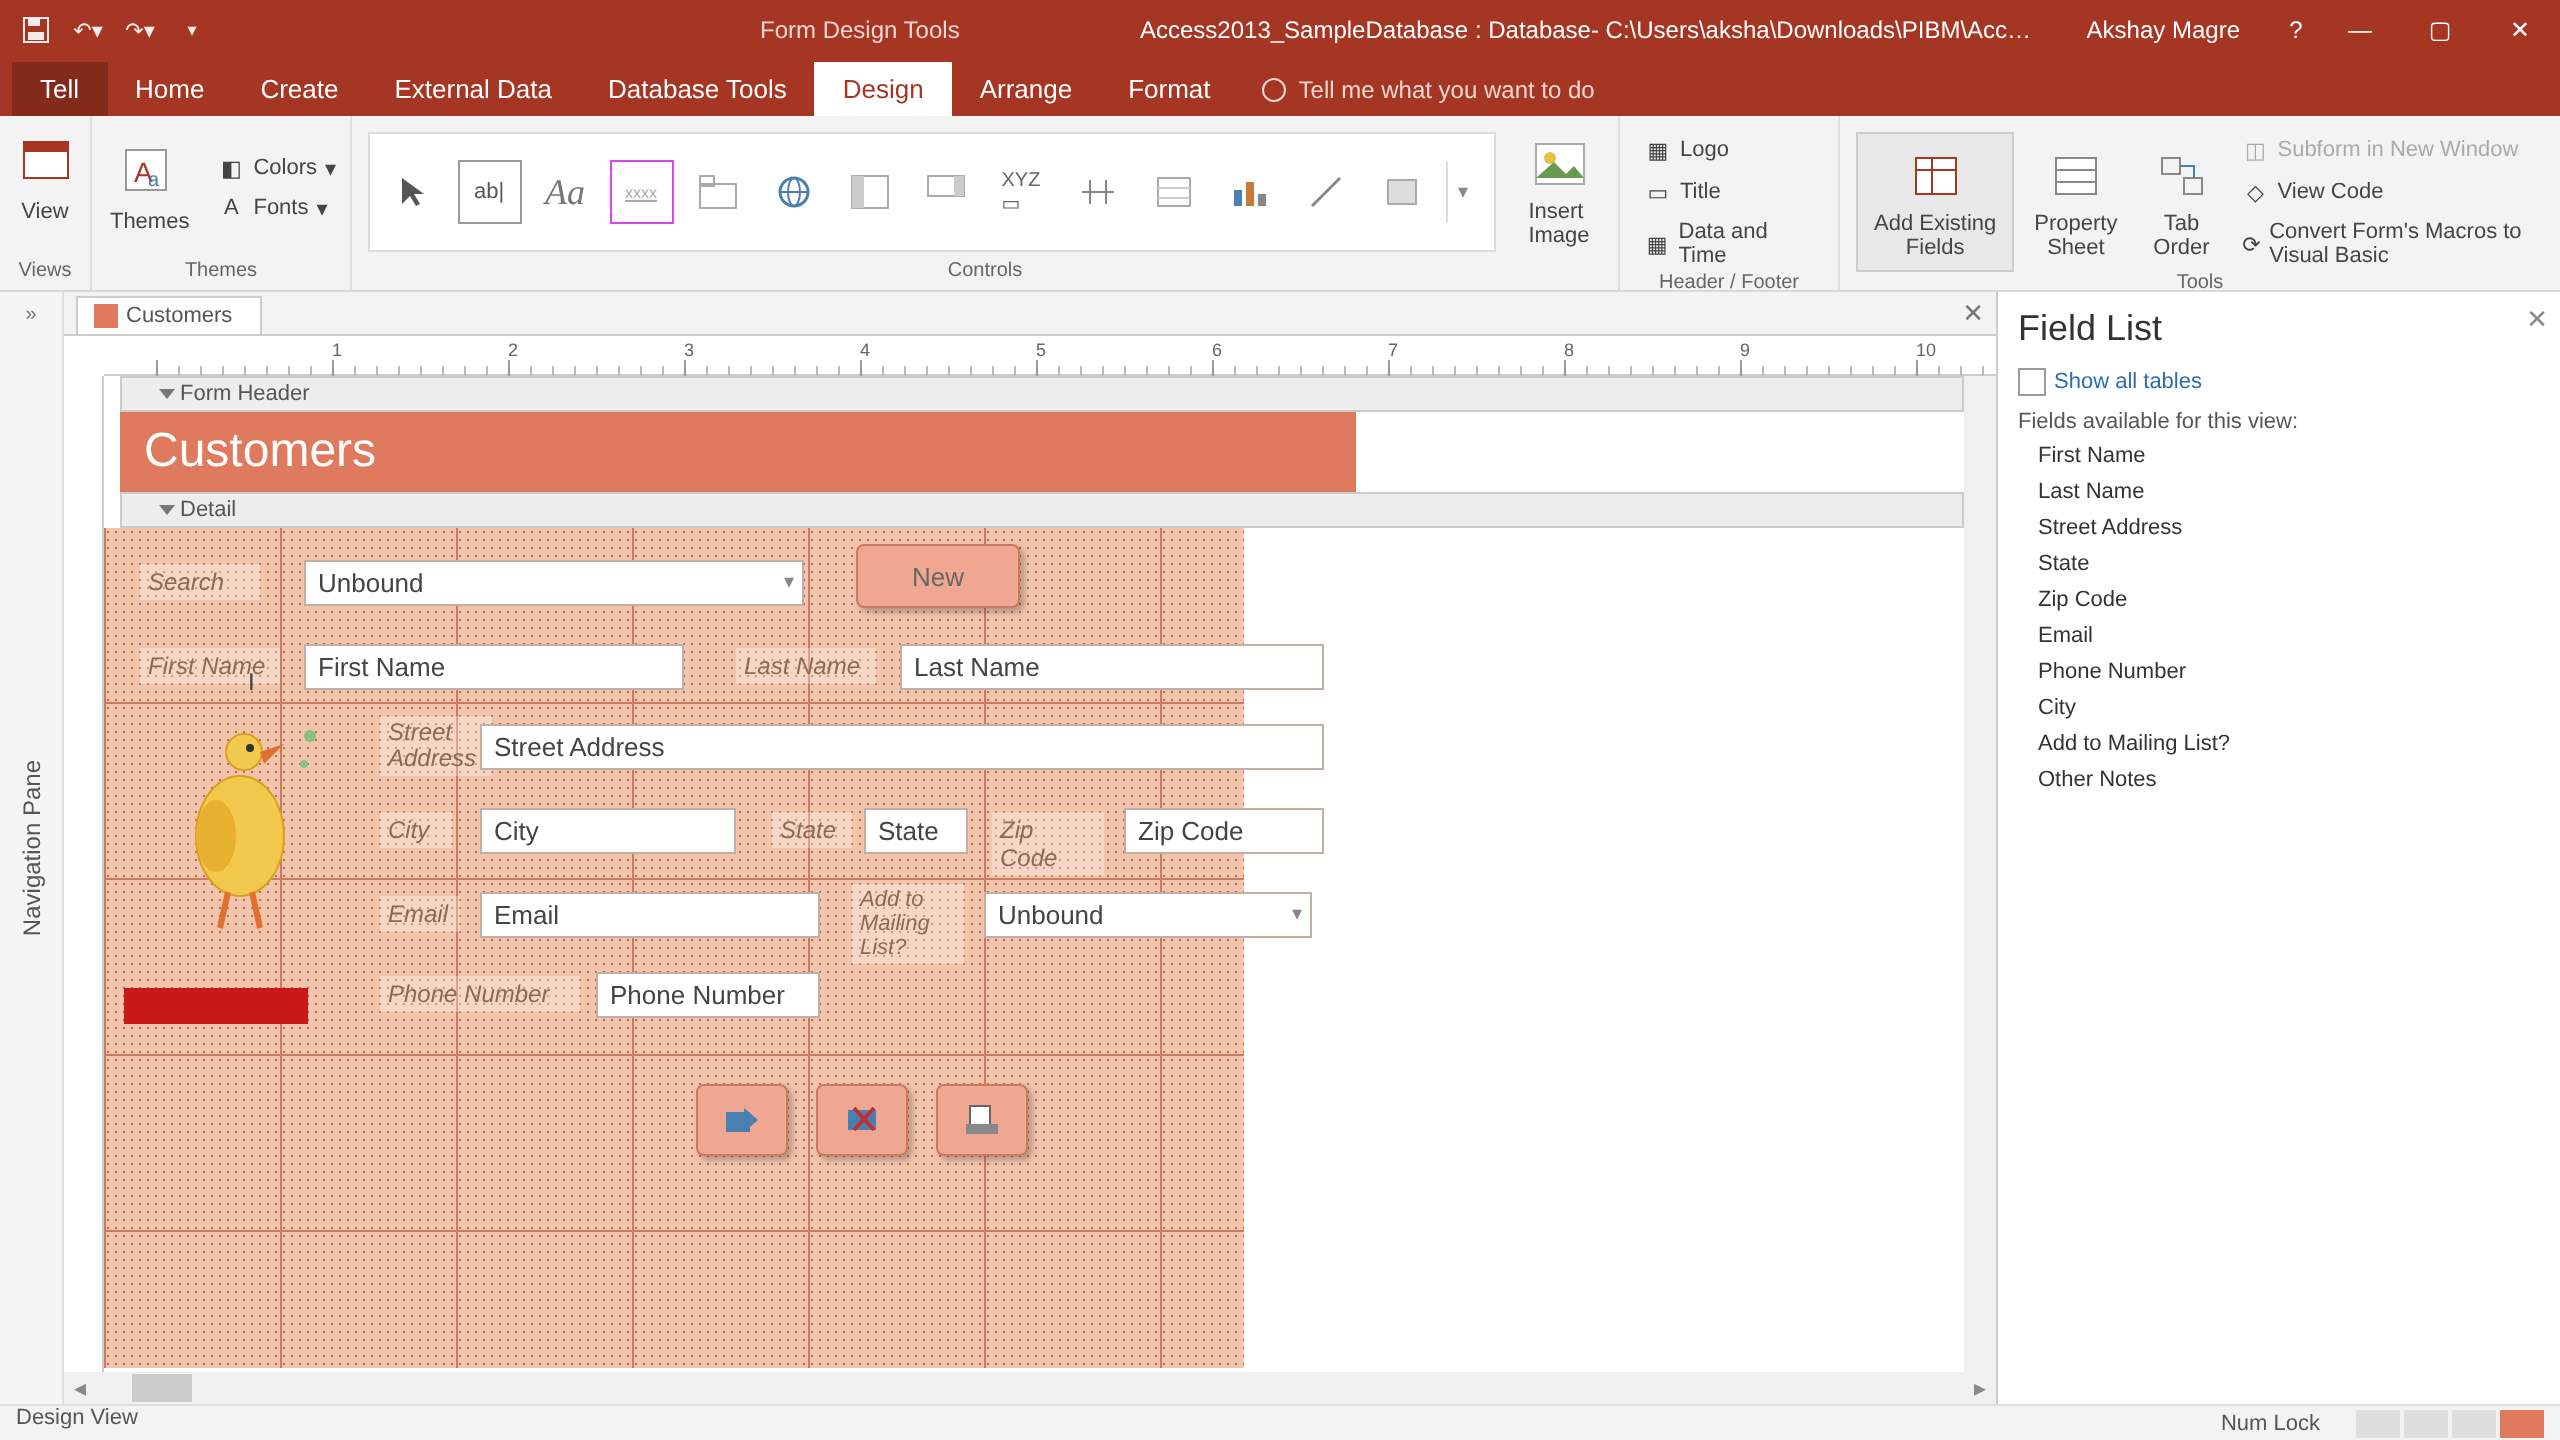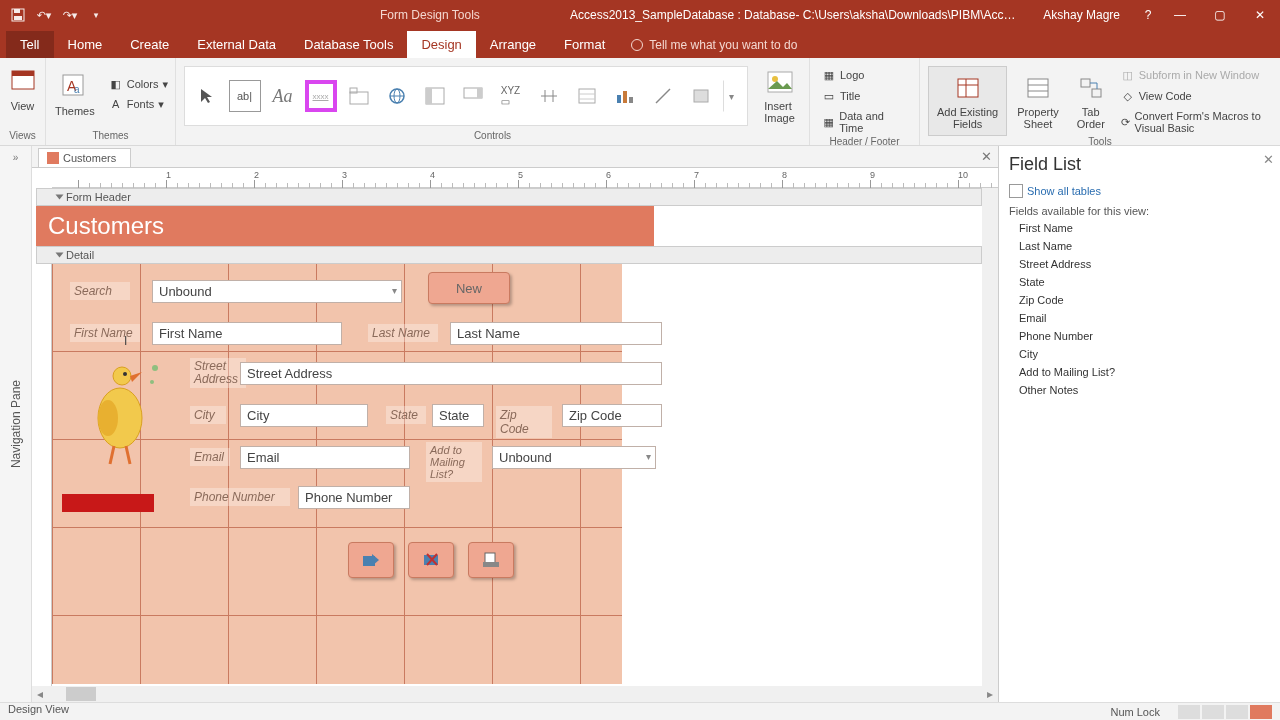--- a/index.html
+++ b/index.html
@@ -169,21 +169,21 @@
   <div class="rgroup" style="flex:1; min-width:520px;">
     <div style="display:flex; align-items:center; gap:10px;">
       <div class="controls-gallery">
         <div class="gitem">
             <svg width="18" height="18">
               <path d="M3 2 L3 15 L7 11 L10 16 L12 15 L9 10 L14 10 Z" fill="#555"></path>
             </svg>
           </div>
         <div class="gitem" style="border:1px solid #999; font-size:11px; color:#555;">ab|</div>
         <div class="gitem" style="font-style:italic; font-family:serif; font-size:18px; color:#777;">Aa</div>
-        <div class="gitem" style="border:4px solid #d946ef; font-size:8px; color:#aaa;text-decoration:underline;">xxxx</div>
+        <div class="gitem" style="border:1px solid #d946ef; font-size:8px; color:#aaa;text-decoration:underline;">xxxx</div>
         <div class="gitem">
             <svg width="20" height="18">
               <rect x="1" y="5" width="18" height="12" fill="none" stroke="#aaa"></rect>
               <rect x="1" y="1" width="7" height="5" fill="none" stroke="#aaa"></rect>
             </svg>
           </div>
         <div class="gitem">
             <svg width="20" height="20">
               <circle cx="10" cy="10" r="7" fill="none" stroke="#4a80b0" stroke-width="1.5"></circle>
               <ellipse cx="10" cy="10" rx="3" ry="7" fill="none" stroke="#4a80b0"></ellipse>
@@ -435,21 +435,21 @@
           <div style="position:absolute; left:928px; top:15px; width:1px; height:5px; background:#bbb;"></div>
           <div style="position:absolute; left:939px; top:15px; width:1px; height:5px; background:#bbb;"></div>
           <div style="position:absolute; left:950px; top:15px; width:1px; height:5px; background:#bbb;"></div>
           <div style="position:absolute; left:961px; top:15px; width:1px; height:5px; background:#bbb;"></div>
           <div style="position:absolute; left:972px; top:15px; width:1px; height:5px; background:#bbb;"></div>
           <div style="position:absolute; left:983px; top:15px; width:1px; height:5px; background:#bbb;"></div>
         </div>
       <div class="vruler"></div>
 
       <div class="formcanvas">
-        <div style="margin-left:4px; margin-right:16px;">
+        <div style="margin-left:28px; margin-right:16px;">
           <div class="sectionbar">
               <span class="tri"></span>
               <span>Form Header</span>
             </div>
           <div class="formheader-body" style="width:618px;">
             <div class="title">Customers</div>
           </div>
           <div class="sectionbar">
               <span class="tri"></span>
               <span>Detail</span>

